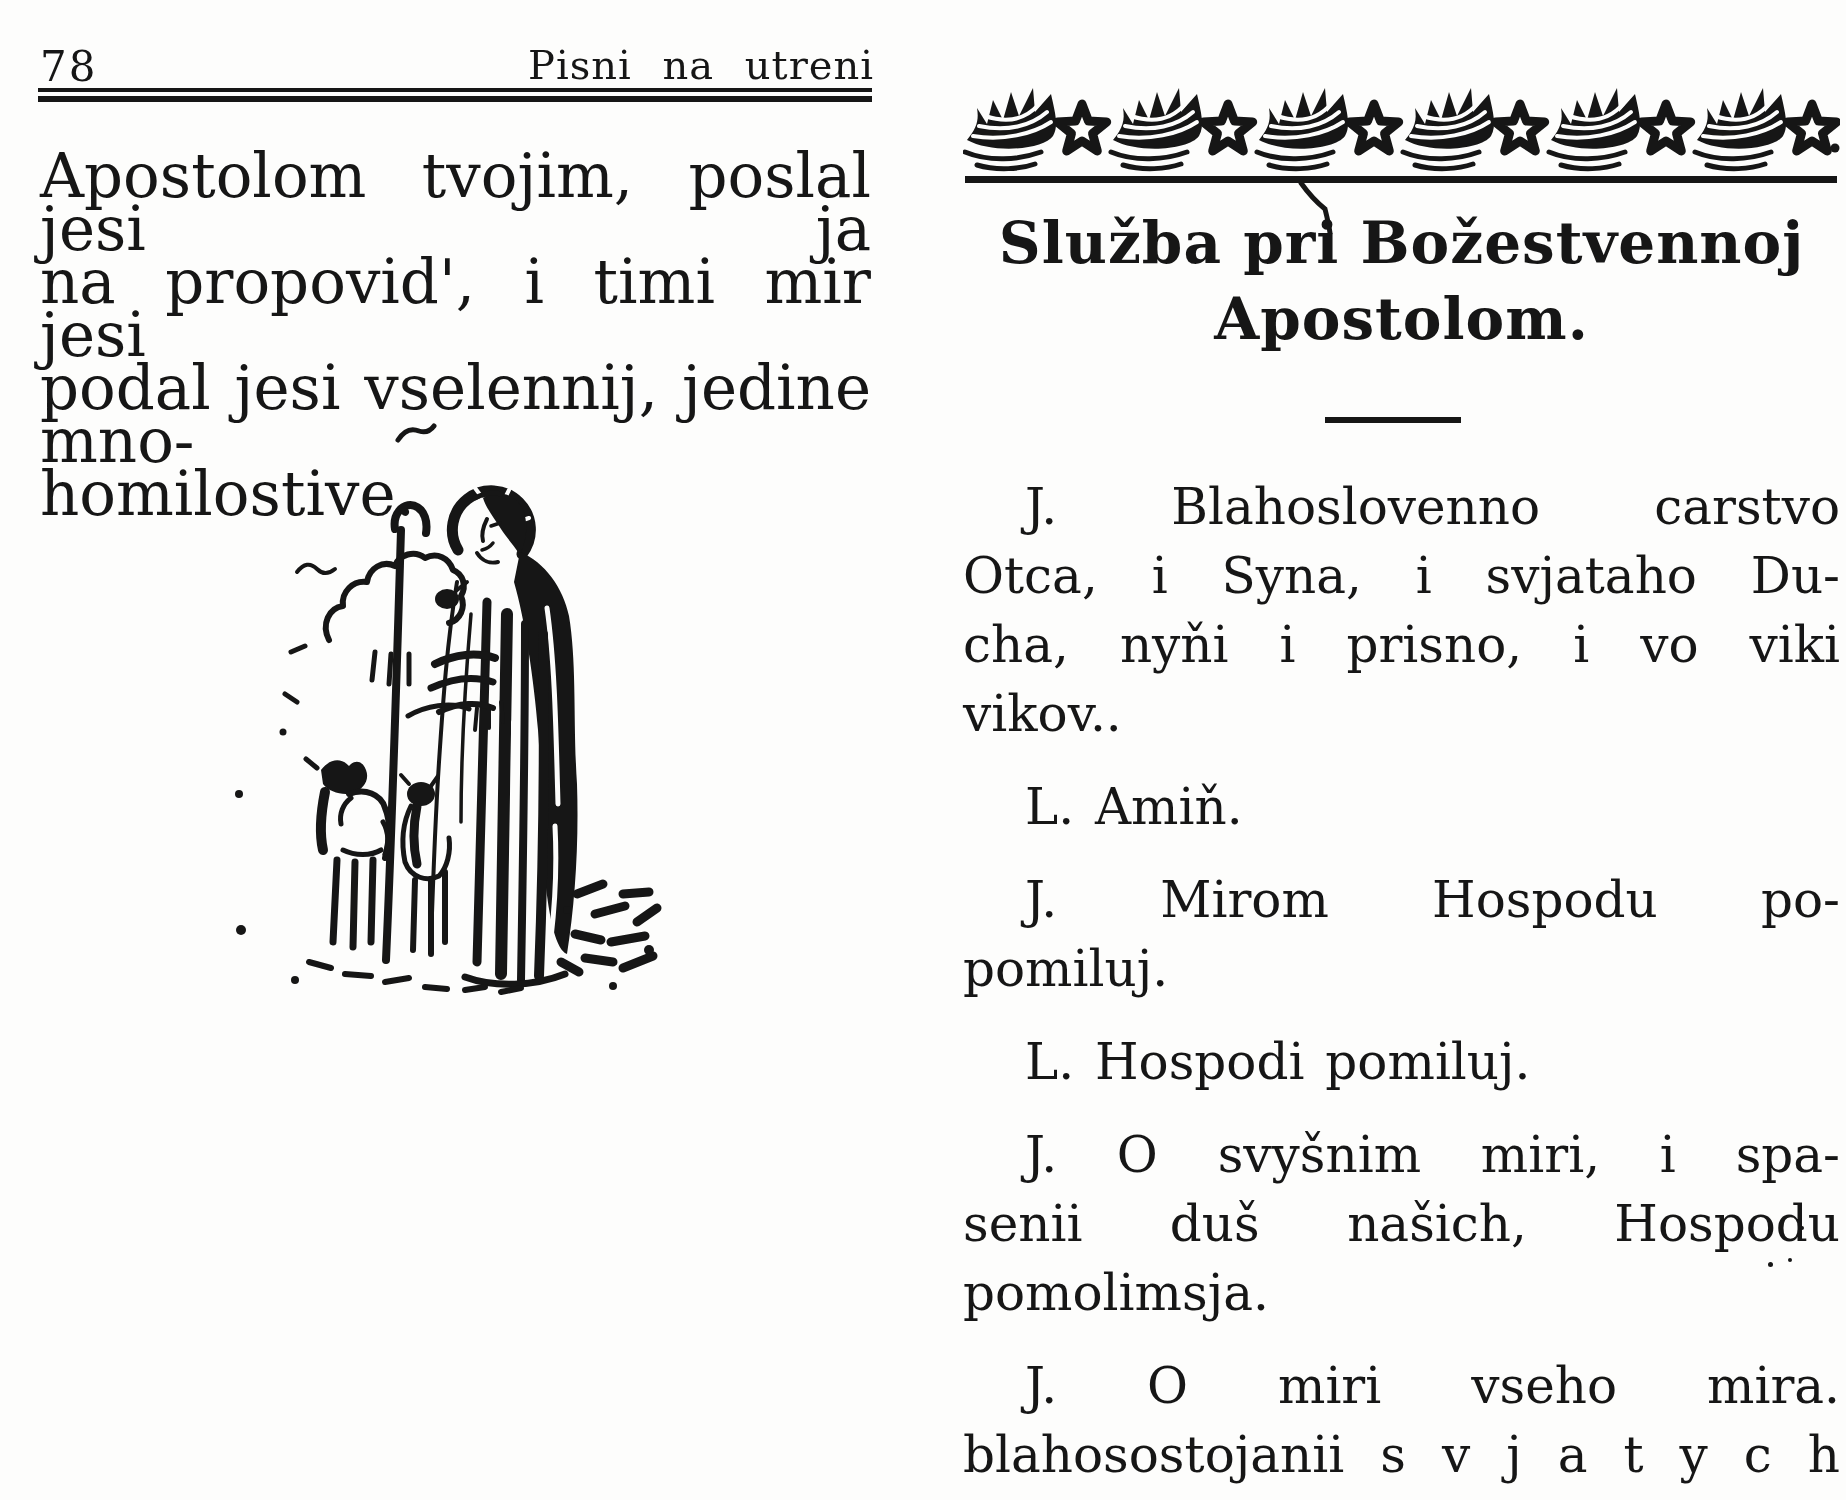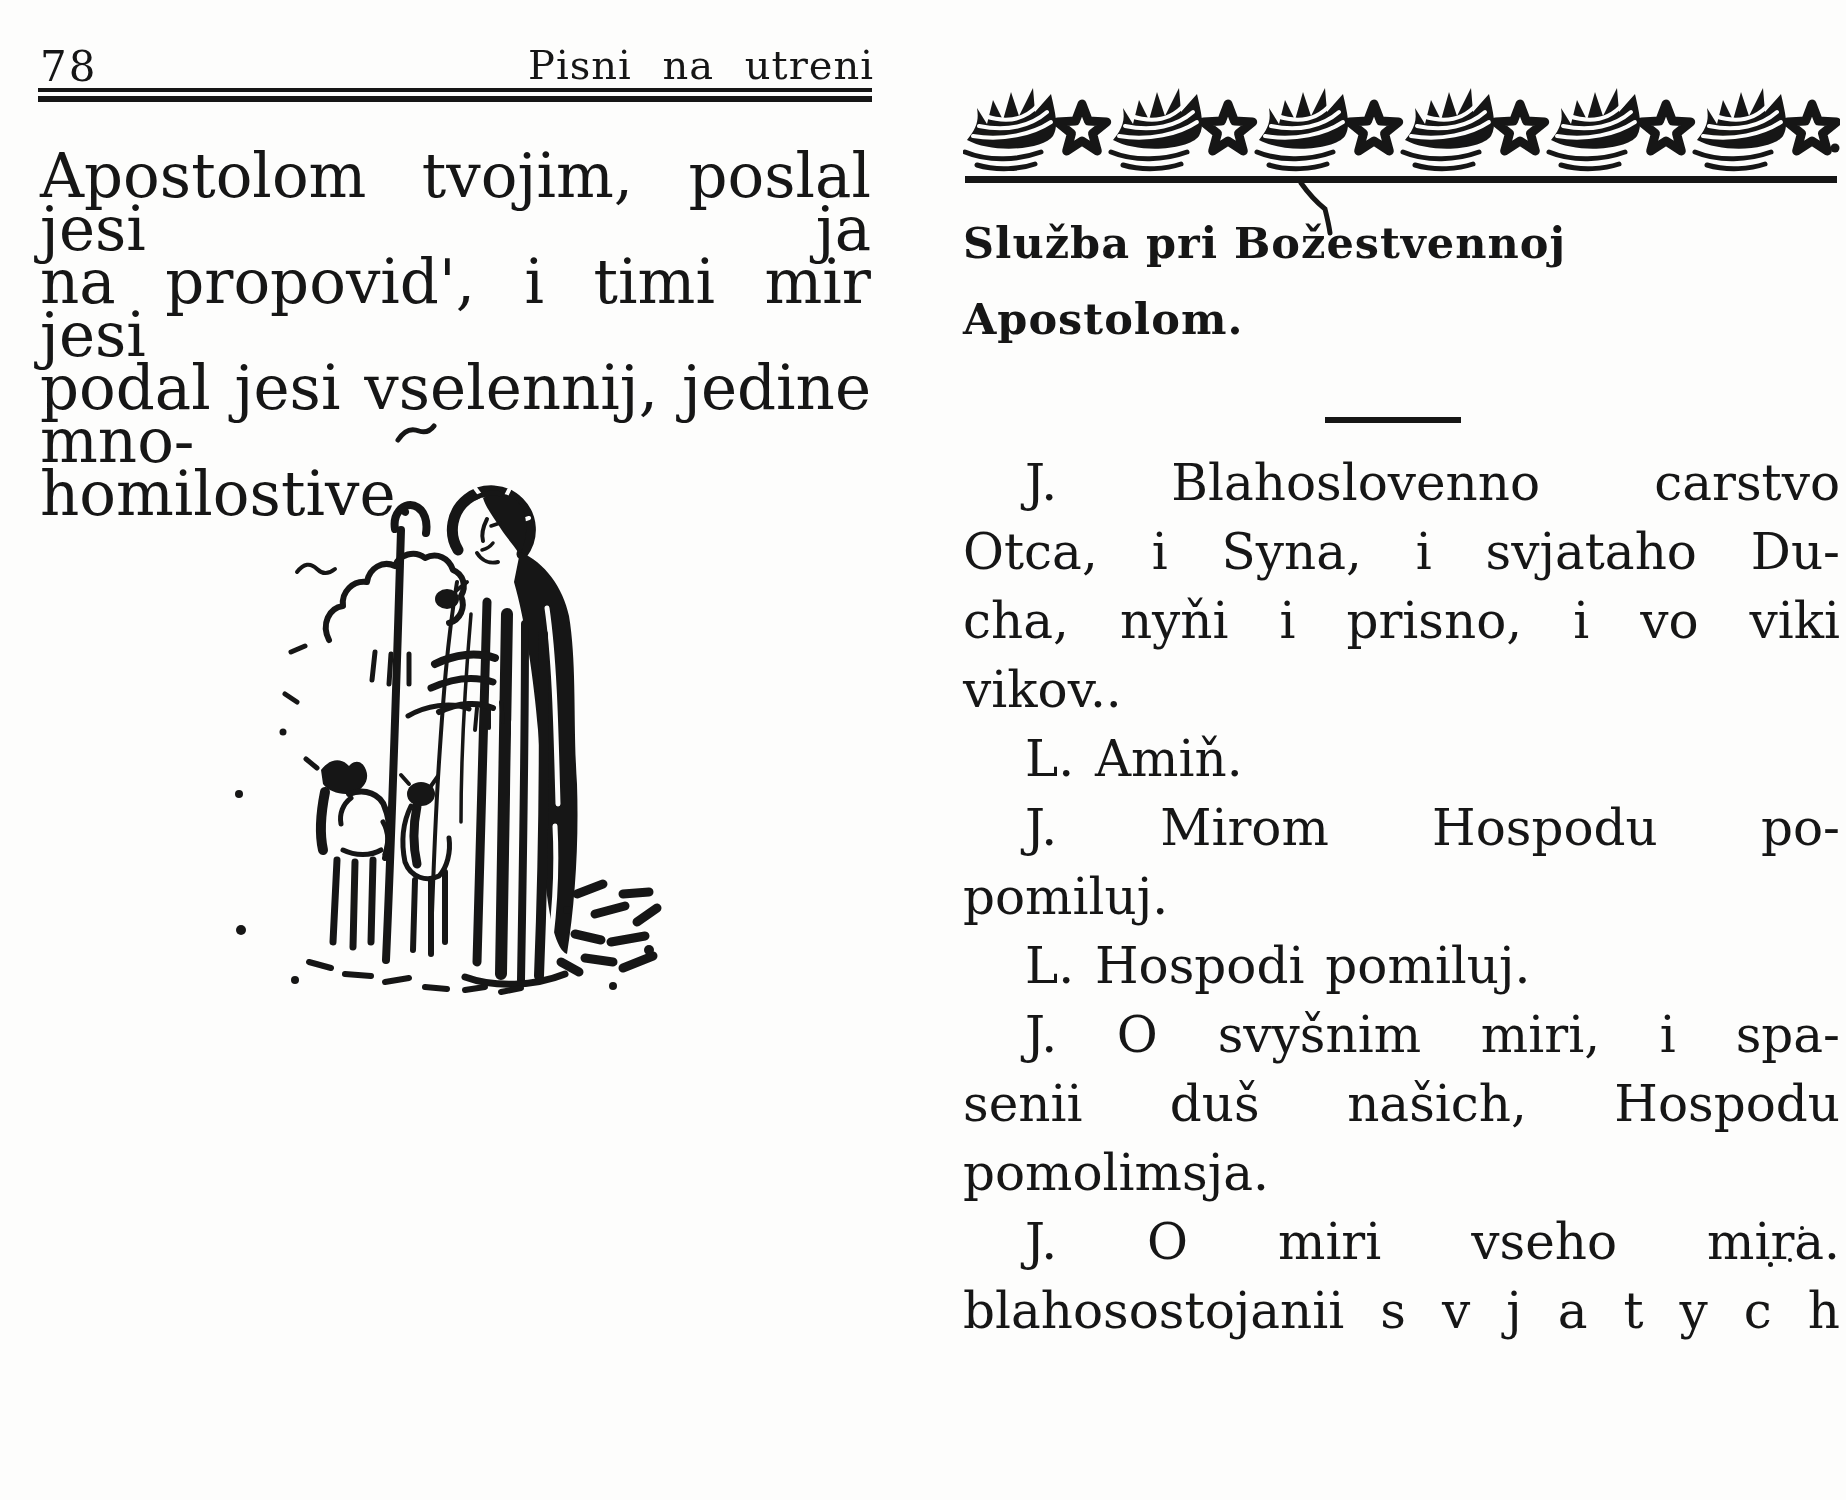--- a/index.html
+++ b/index.html
@@ -24,30 +24,30 @@
   .lp-para{
     left:40px;top:149px;width:831px;font-size:61px;line-height:53px;
   }
   .lp-para .ln{white-space:nowrap;}
   .just{text-align:justify;text-align-last:justify;white-space:normal !important;}
   
   .orn{left:963px;top:78px;}
   .rp-rule{left:965px;top:176px;width:872px;height:7px;background:#161616;}
   .stray{left:1297px;top:181px;}
   .rp-title{
-    left:963px;top:205px;width:877px;text-align:left;
-    font-size:43px;font-weight:700;line-height:76px;letter-spacing:1px;
+    left:963px;top:205px;width:877px;text-align:center;
+    font-size:58px;font-weight:700;line-height:76px;letter-spacing:1px;
   }
   .title-rule{left:1325px;top:417px;width:136px;height:6px;background:#161616;}
   .rp-body{
     left:963px;top:449px;width:877px;font-size:50px;line-height:69px;
     word-spacing:5px;
   }
   .rp-body .ln{white-space:nowrap;}
-  .ind{padding-left:62px;}
+  .ind{padding-left:62px;margin-top:24px;}
   
   .speck{position:absolute;background:#161616;border-radius:50%;}
   svg{display:block;}
 </style>
 </head>
 <body>
 
 <div>
 
   <div class="abs lp-pagenum">78</div>

